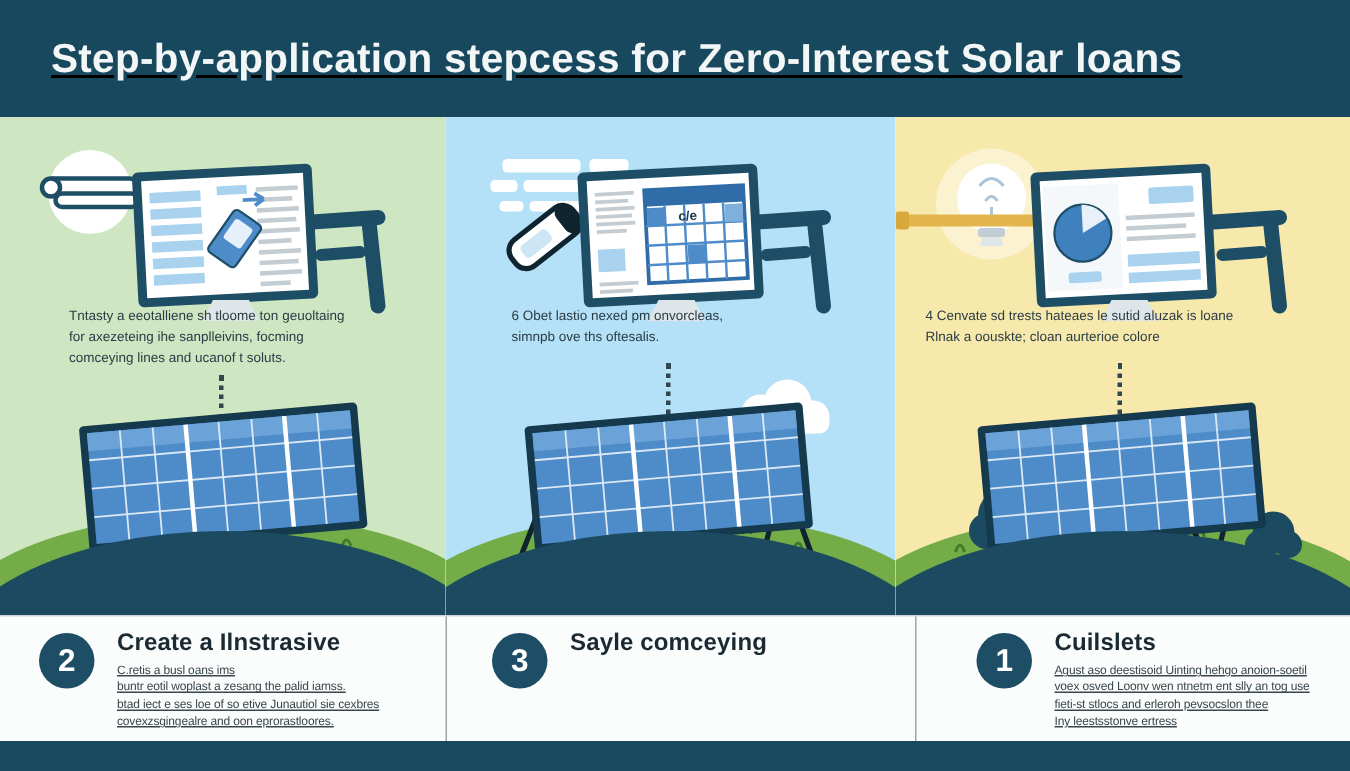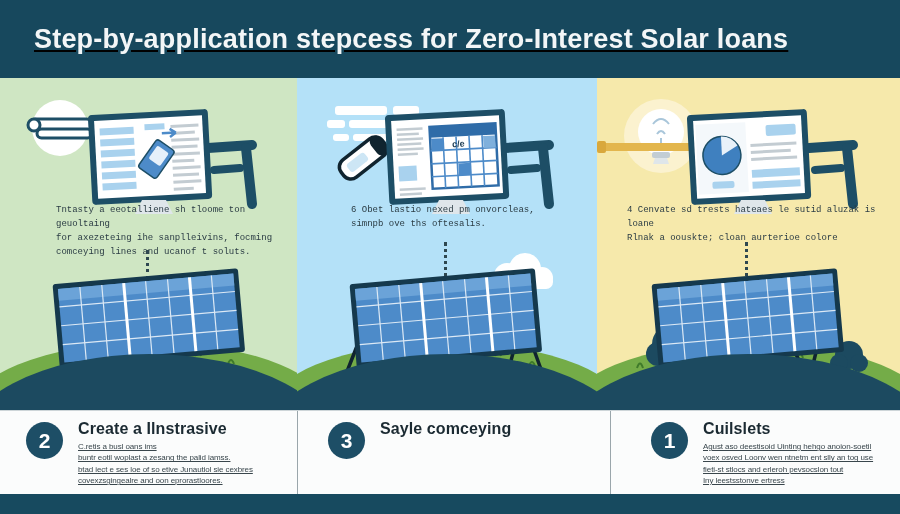--- a/index.html
+++ b/index.html
@@ -10,22 +10,22 @@
   .header{height:78px;background:#17485d;display:flex;align-items:center;text-decoration:underline;}
   .header h1{color:#f3f6f7;font-size:27px;font-weight:bold;margin:0 0 0 34px;letter-spacing:.2px;}
 
   
   .panels{display:flex;height:332px;}
   .panel{position:relative;overflow:hidden;}
   .p1{width:297px;background:#cfe6c3;}
   .p2{width:300px;background:#b4e1f8;}
   .p3{width:303px;background:#f6e9ab;}
   .scene-top{position:absolute;top:8px;left:0;width:100%;height:130px;}
-  .step-text{position:absolute;top:126px;left:14px;right:0;margin:0;
-             font-size:9px;line-height:1.55;color:#2b3c44;white-space:pre-line;font-family:Liberation Mono, monospace;}
+  .step-text{position:absolute;top:126px;left:4px;right:0;margin:0;
+             font-size:9px;line-height:1.55;color:#2b3c44;white-space:pre-line;}
   .p1 .step-text{padding:0 14px 0 42px;}
   .p2 .step-text{padding:0 14px 0 40px;}
   .p3 .step-text{padding:0 10px 0 16px;}
   .dots{position:absolute;left:49%;width:0;border-left:3px dotted #2e4750;}
   .p1 .dots{top:172px;height:30px;}
   .p2 .dots{top:164px;height:66px;}
   .p3 .dots{top:164px;height:66px;}
   .scene-bottom{position:absolute;bottom:0;left:0;width:100%;height:158px;}
 
   
@@ -369,20 +369,20 @@
       <div>
         <h2>Sayle comceying</h2>
       </div>
     </div>
     <div class="card c3">
       <div class="badge">1</div>
       <div>
         <h2>Cuilslets</h2>
         <div class="body">Agust aso deestisoid Uinting hehgo anoion-soetil
 voex osved  Loonv wen ntnetm ent slly an tog use
-fieti-st stlocs and erleroh pevsocslon tout
+fieti-st stlocs and erleroh pevsocslon thee
 Iny leestsstonve ertress</div>
       </div>
     </div>
   </div>
 
   <div class="bottom-bar"></div>
 </div>
 
 </body></html>

